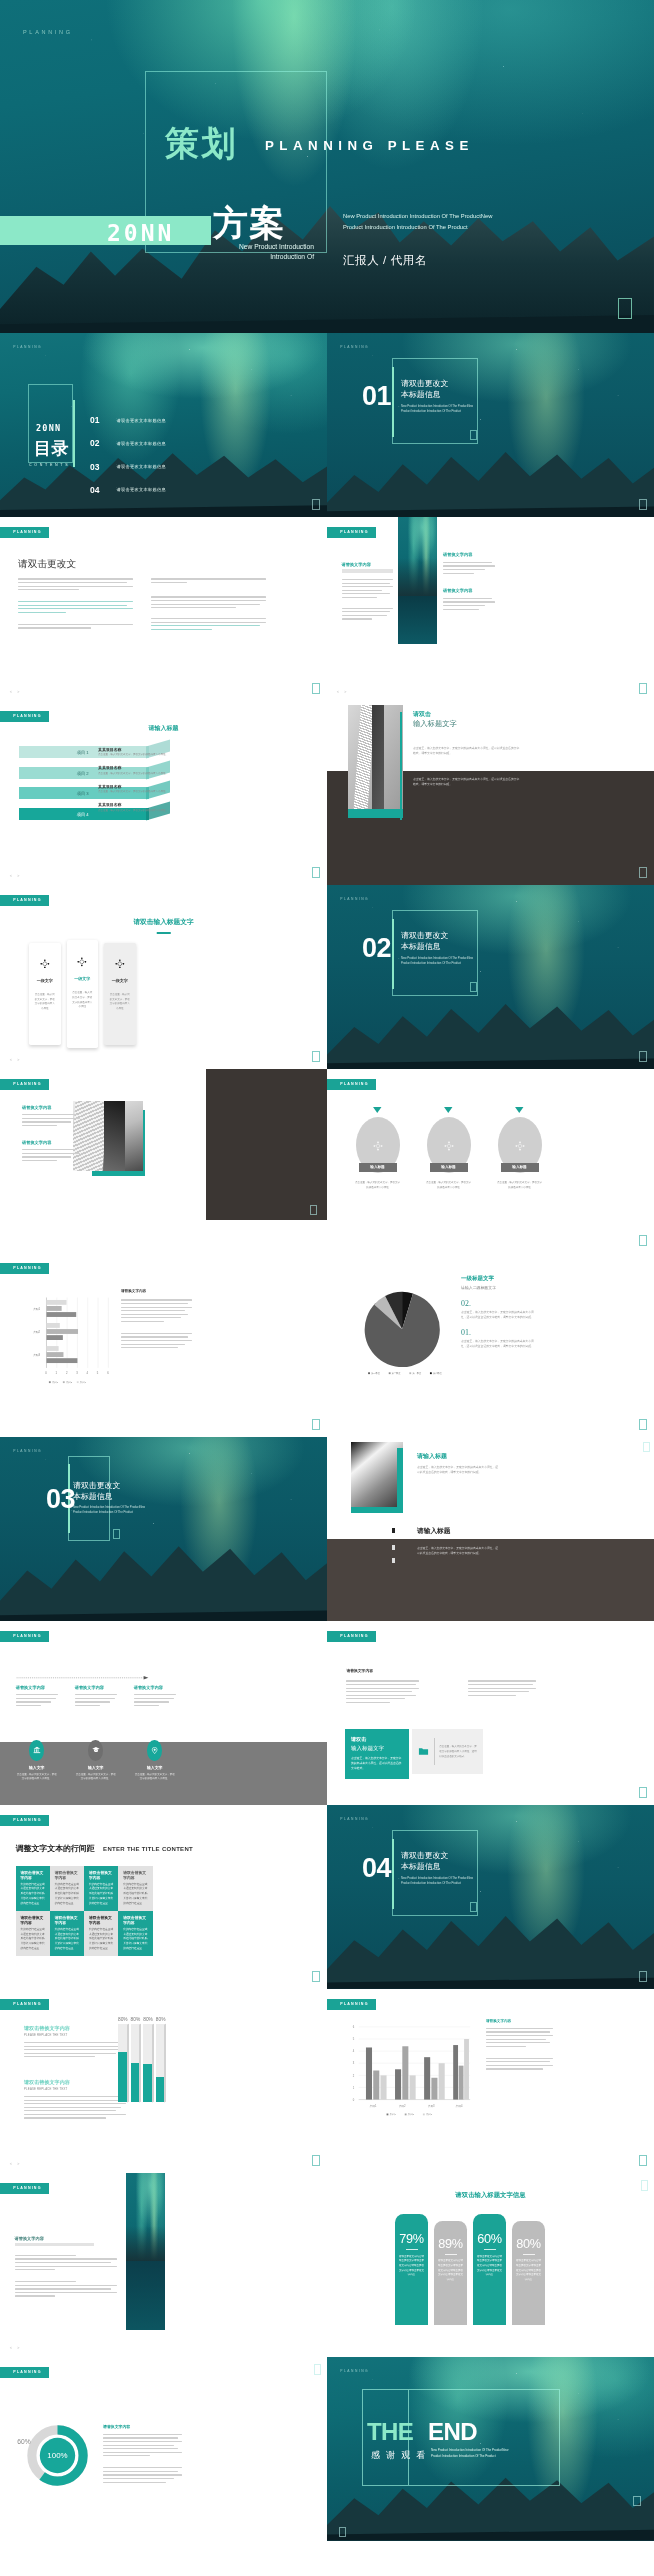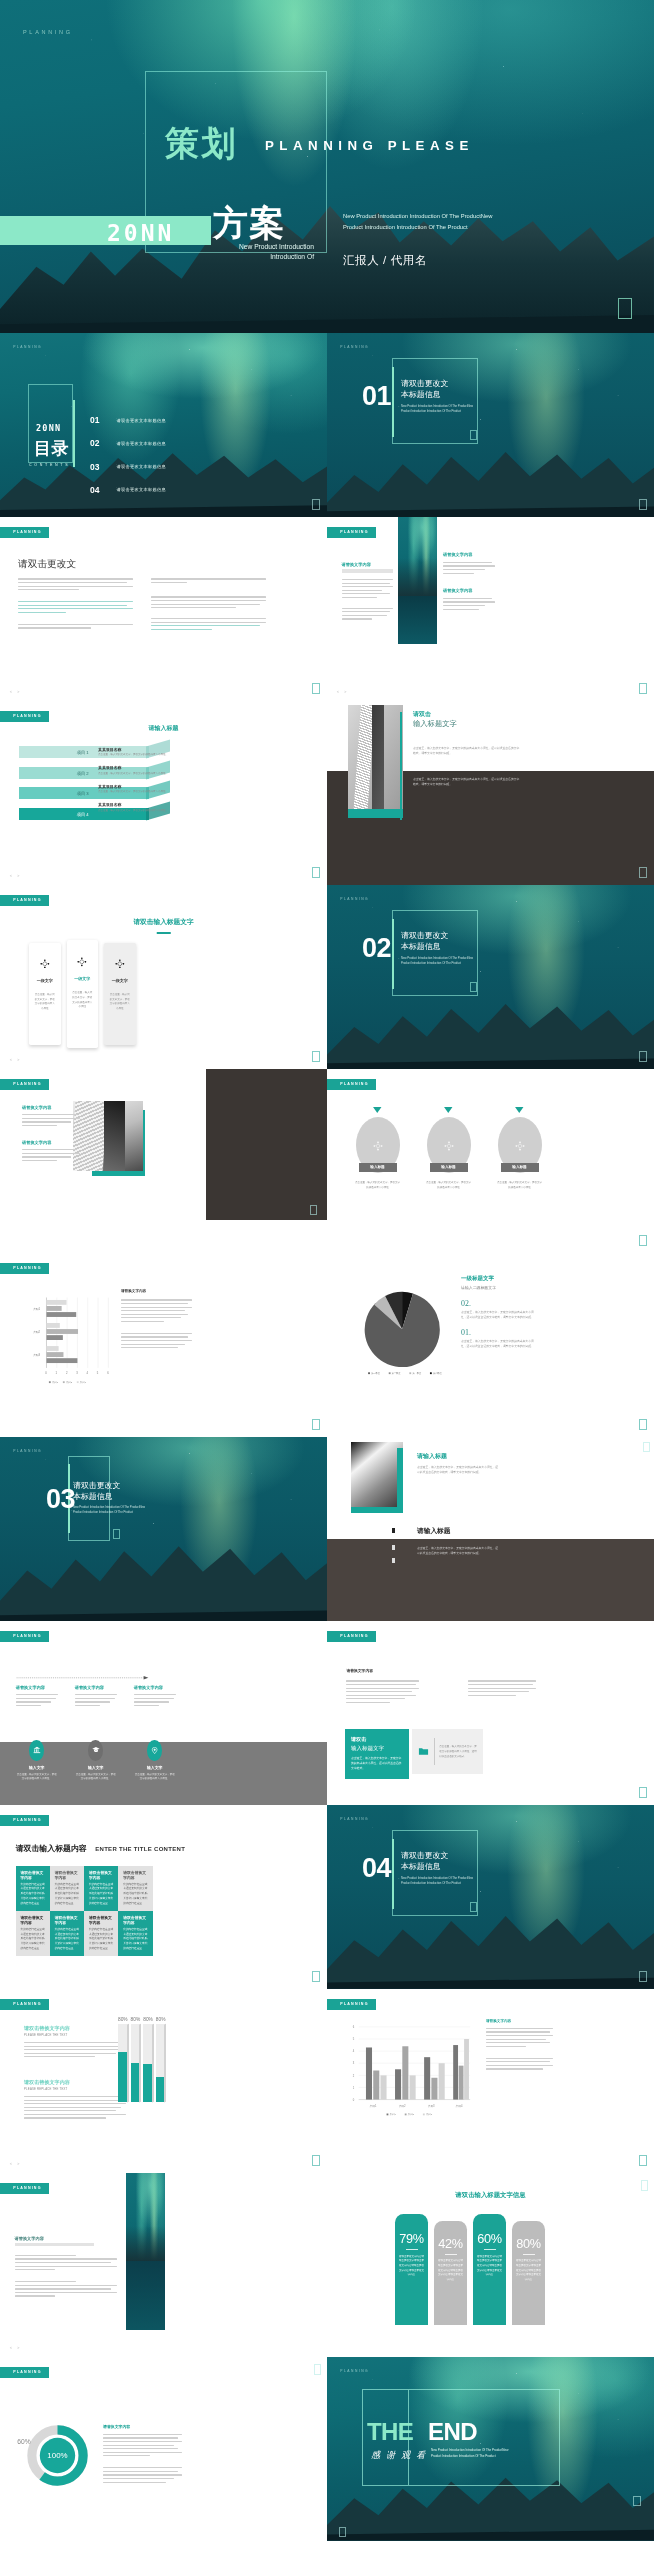--- a/index.html
+++ b/index.html
@@ -828,21 +828,21 @@
       </div>
       <div class="corner-mark"></div>
       <div style="opacity:0;position:absolute">根据您所需的内容输入您想要的文本内容并输入本栏的具体文字。</div>
     </div>
   </div>
 
   <div class="row">
     <div class="slide">
       <div class="planning-chip">PLANNING</div>
       <div style="position:absolute;left:15.7px;top:38px;display:flex;align-items:baseline;gap:8.5px;">
-        <div style="font-size:7.9px;font-weight:700;color:#222;">请双击输入标题内容</div>
+        <div style="font-size:7.9px;font-weight:700;color:#222;">调整文字文本的行间距</div>
         <div style="font-size:6px;font-weight:700;color:#333;letter-spacing:0.3px;">ENTER THE TITLE CONTENT</div>
       </div>
       <div style="position:absolute;left:15.7px;top:61px;width:137px;">
         <table class="grid4">
           <tbody>
               <tr>
             <td class="tealcell">
               <div class="cellhd">请双击替换文字内容</div>
               <div class="celltx">您的内容打在这里或者通过复制您的文本后在此框中选择粘贴并选择只保留文字您的内容打在这里</div>
             </td>
@@ -1070,21 +1070,21 @@
 
     <div class="slide">
       <div style="position:absolute;left:0;right:0;top:18px;text-align:center;font-size:6.4px;font-weight:700;color:#1aa396;">请双击输入标题文字信息</div>
       <div style="position:absolute;left:68px;top:41px;display:flex;gap:6px;align-items:flex-end;">
         <div class="pct-col" style="width:33px;height:111px;background:#1aa396;padding-top:18px;">
           <div class="pct-num">79%</div>
           <div class="pct-rule"></div>
           <div class="pct-lines" style="padding:0 3.6px">微双击更改文字内容请双击更改文字请双击更改文字内容请双击更改文字内容请双击更改文字内容</div>
         </div>
         <div class="pct-col" style="width:33px;height:104px;background:#bcbcbc;padding-top:15.7px;">
-          <div class="pct-num">42%</div>
+          <div class="pct-num">89%</div>
           <div class="pct-rule"></div>
           <div class="pct-lines" style="padding:0 3.6px">微双击更改文字内容请双击更改文字请双击更改文字内容请双击更改文字内容请双击更改文字内容</div>
         </div>
         <div class="pct-col" style="width:33px;height:111px;background:#1aa396;padding-top:18px;">
           <div class="pct-num">60%</div>
           <div class="pct-rule"></div>
           <div class="pct-lines" style="padding:0 3.6px">微双击更改文字内容请双击更改文字请双击更改文字内容请双击更改文字内容请双击更改文字内容</div>
         </div>
         <div class="pct-col" style="width:33px;height:104px;background:#bcbcbc;padding-top:15.7px;">
           <div class="pct-num">80%</div>
@@ -1139,21 +1139,21 @@
         <svg viewBox="0 0 540 122" preserveAspectRatio="none">
           <path fill="#17373d" d="M0,96 L45,52 L85,80 L125,36 L165,68 L205,24 L250,62 L295,18 L335,56 L380,22 L420,60 L465,26 L505,68 L540,42 L540,122 L0,122 Z"></path>
           <path fill="#0a1d23" d="M0,112 L540,104 L540,122 L0,122 Z"></path>
         </svg>
       </div>
       <div class="planning-tag-light">PLANNING</div>
       <div class="endframe" style="left:35px;top:31.5px;width:47px;height:97px;"></div>
       <div class="endframe" style="left:82px;top:31.5px;width:151px;height:97px;border-left:none;"></div>
       <div style="position:absolute;left:40px;top:61px;font-size:24px;font-weight:700;color:#8ce8c8;letter-spacing:-0.6px;">THE</div>
       <div style="position:absolute;left:101px;top:61px;font-size:24px;font-weight:700;color:#fff;letter-spacing:-0.6px;">END</div>
-      <div style="position:absolute;left:44px;top:92px;font-size:9px;color:#fff;letter-spacing:1.8px;font-style:italic;">感 谢 观 看</div>
+      <div style="position:absolute;left:44px;top:92px;font-size:9px;color:#fff;letter-spacing:1.8px;">感 谢 观 看</div>
       <div style="position:absolute;left:104px;top:91px;width:84px;font-size:3px;color:#ddf6f0;line-height:1.9;">New Product Introduction Introduction Of The ProductNew Product Introduction Introduction Of The Product</div>
       <div class="corner-mark lite" style="right:13.3px;bottom:35px"></div>
       <div class="corner-mark lite" style="left:12px;bottom:3.6px;right:auto"></div>
     </div>
   </div>
 
 </div>
 
 
 </body></html>

